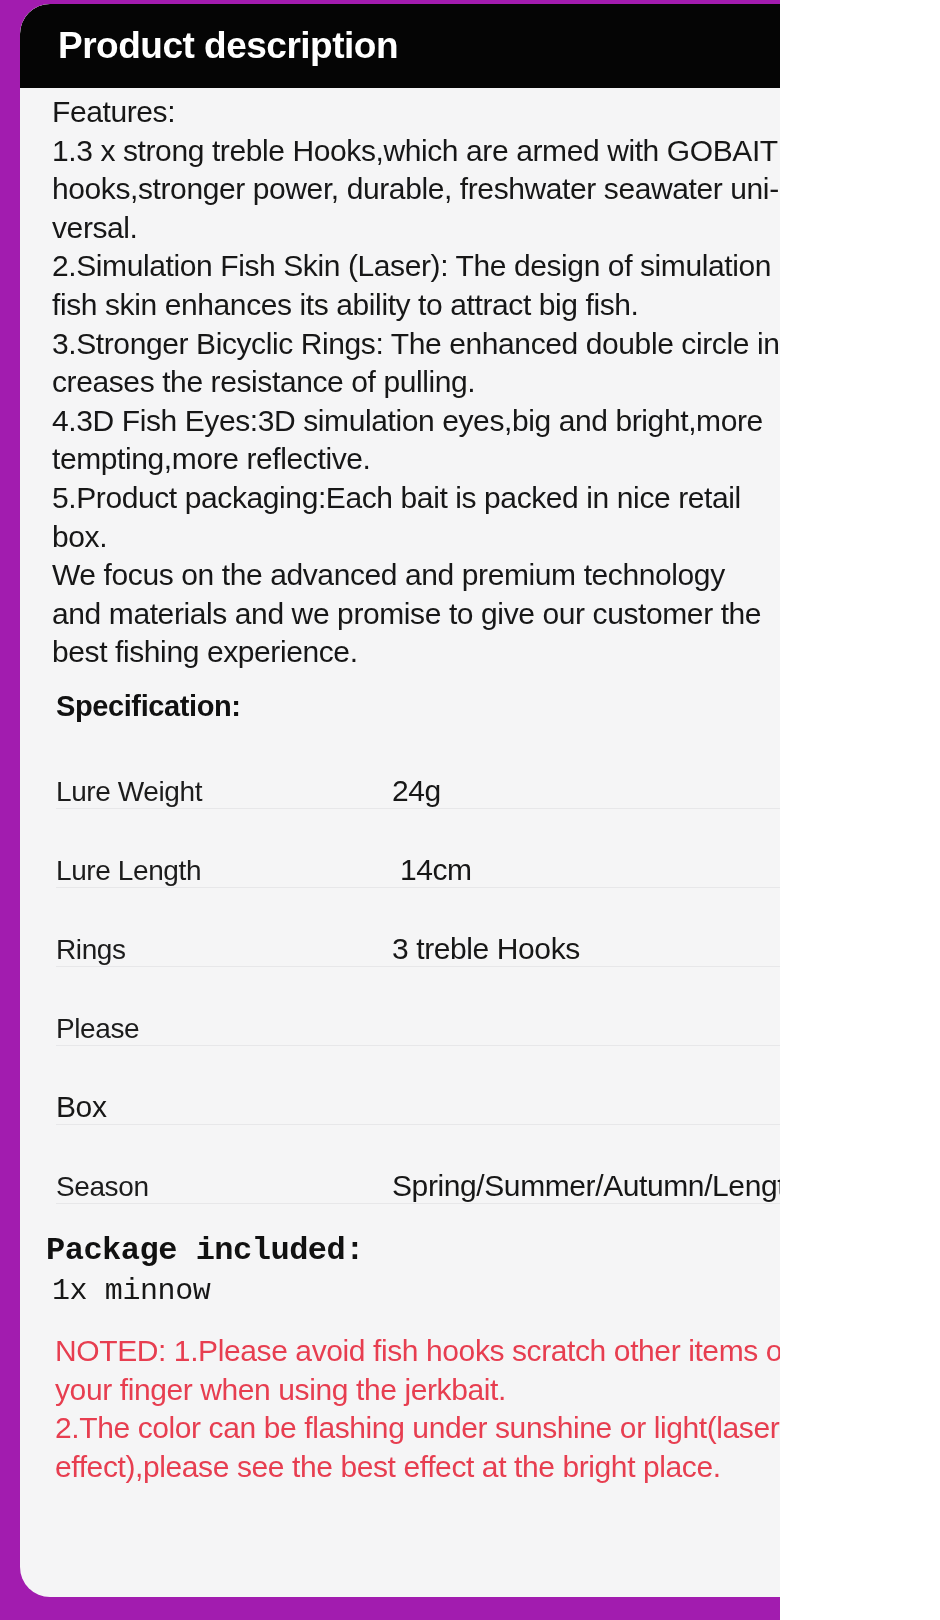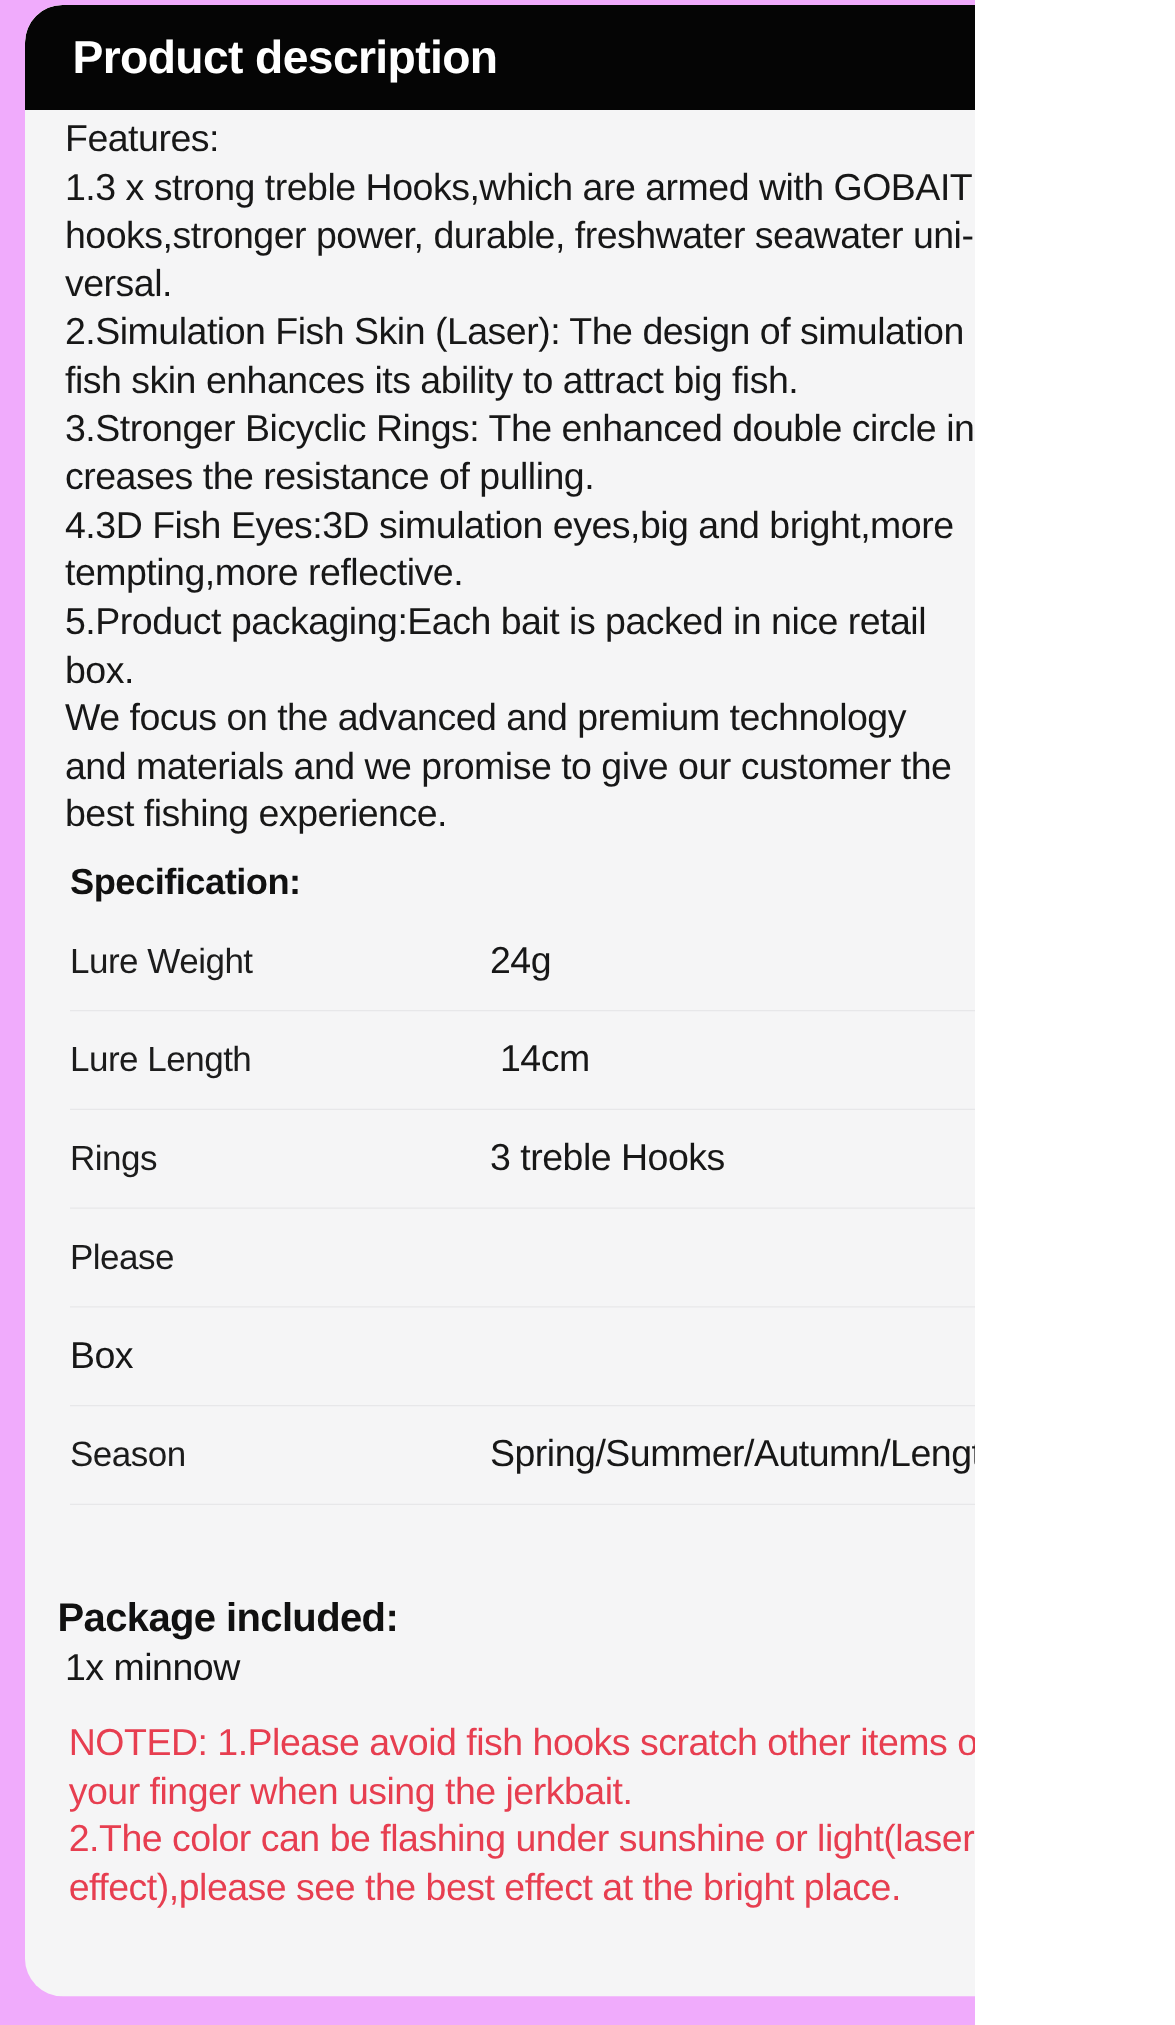--- a/index.html
+++ b/index.html
@@ -6,21 +6,21 @@
     margin: 0;
     padding: 0;
     background: #ffffff;
     width: 940px;
     font-family: "Liberation Sans", "DejaVu Sans", sans-serif;
   }
   .page {
     position: relative;
     width: 780px;
     height: 1620px;
-    background: #f0abfc;
+    background: #a21caf;
     overflow: hidden;
   }
   .card {
     position: absolute;
     left: 20px;
     top: 4px;
     width: 898px;
     height: 1593px;
     background: #f5f5f6;
     border-radius: 30px;
@@ -58,41 +58,42 @@
     color: #111111;
     letter-spacing: -0.4px;
   }
   .spec-table {
     margin-top: 7px;
     margin-left: 4px;
     margin-right: 8px;
   }
   .spec-row {
     display: flex;
-    align-items: center;
+    align-items: flex-end;
     height: 78px;
     border-bottom: 1px solid #e7e7e9;
   }
   .spec-label {
     width: 336px;
     flex: 0 0 336px;
     font-size: 28px;
     color: #1c1c1c;
     letter-spacing: -0.4px;
   }
   .spec-value {
     flex: 1;
     font-size: 30px;
     color: #171717;
     letter-spacing: -0.4px;
     white-space: pre-wrap;
   }
   .package-section {
-    margin-top: 72px;
+    margin-top: 28px;
     margin-left: -6px;
+    font-family: Liberation Mono, monospace;
   }
   .package-heading {
     font-size: 32px;
     font-weight: bold;
     color: #111111;
     letter-spacing: -0.5px;
   }
   .package-item {
     margin-top: 5px;
     margin-left: 6px;

